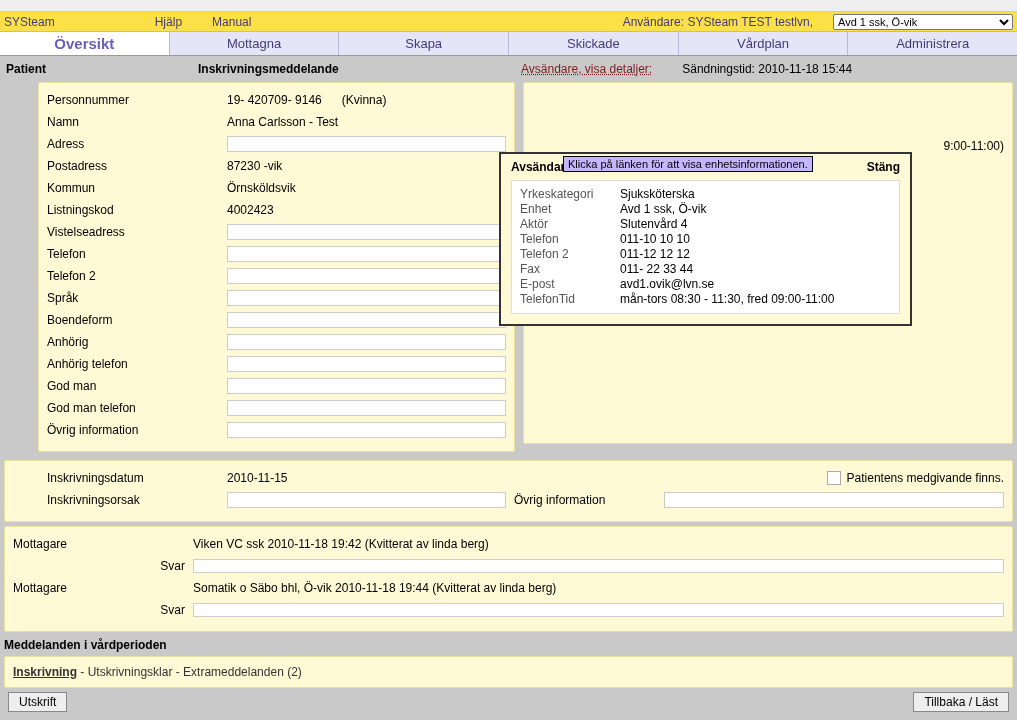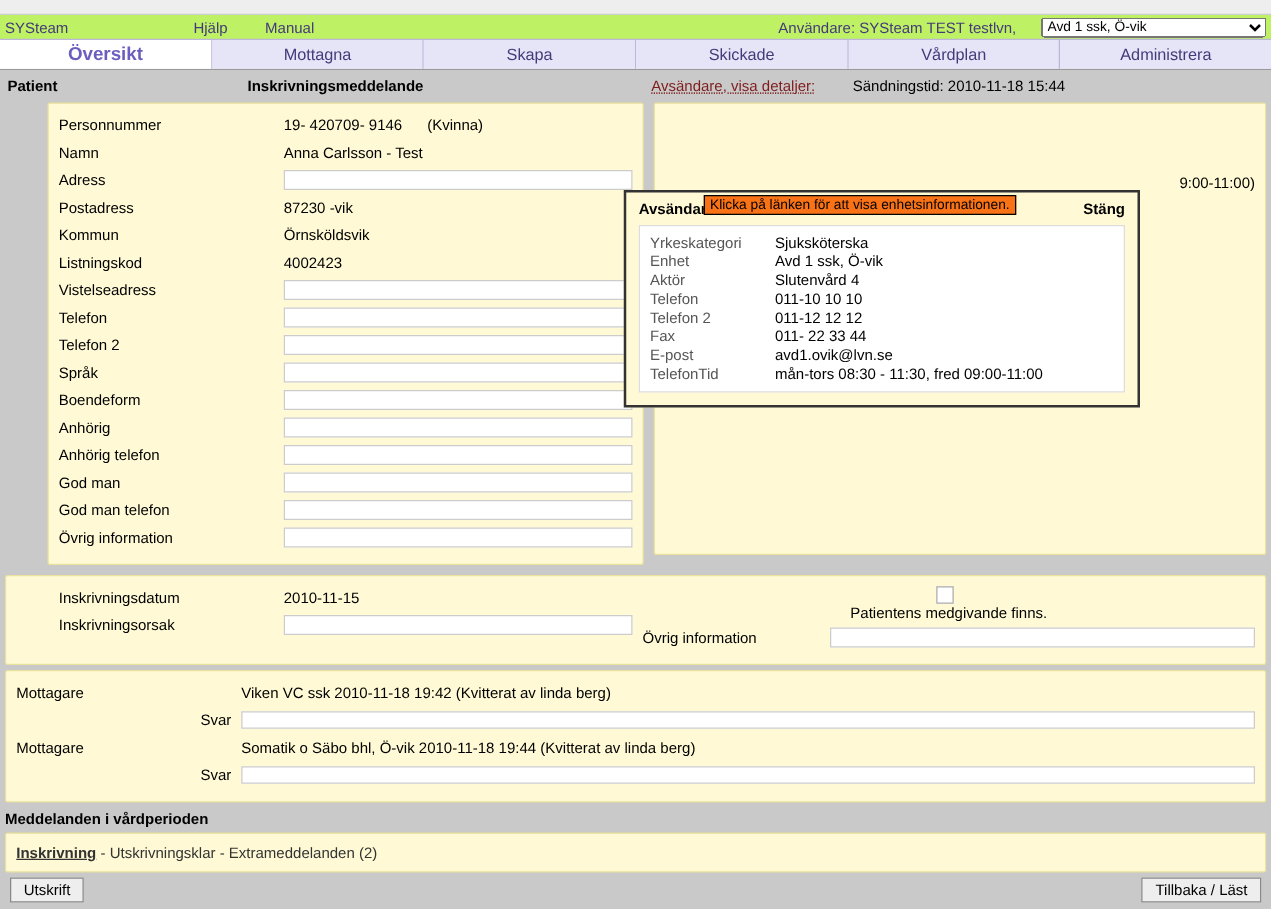--- a/index.html
+++ b/index.html
@@ -1,18 +1,18 @@
 <!DOCTYPE html>
 <html><head>
 <meta charset="utf-8">
 <style>
   * { box-sizing: border-box; }
   body { margin: 0; font-family: Arial, sans-serif; font-size: 12px; background: #fff; color: #000; width: 1017px; }
   .chrome { background: #eee; height: 12px; border-bottom: 1px solid #ccc; }
-  .topbar { height: 20px; background: #bef264; display: flex; align-items: center; padding: 0 4px; border-bottom: 1px solid #bcb6d9; }
+  .topbar { height: 20px; background: #fde047; display: flex; align-items: center; padding: 0 4px; border-bottom: 1px solid #bcb6d9; }
   .topbar .brand { color: #443a7a; padding-right: 100px; }
   .topbar .help { color: #443a7a; padding-right: 30px; }
   .topbar .manual { color: #443a7a; }
   .topbar .spacer { flex: 1; }
   .topbar .user { color: #443a7a; padding-right: 20px; }
   .topbar select { font-size: 11px; width: 180px; }
   .tabs { display: flex; height: 24px; border-bottom: 1px solid #999; }
   .tab { flex: 1; text-align: center; line-height: 24px; background: #e6e4f7; color: #443a7a; border-right: 1px solid #bcb6d9; font-size: 13px; cursor: pointer; }
   .tab:last-child { border-right: none; }
   .tab.active { background: #fff; font-weight: bold; color: #6a5fbf; font-size: 15px; }
@@ -28,21 +28,21 @@
   .col.narrow { flex: 0 0 490px; }
   .field { display: flex; align-items: center; margin-bottom: 4px; min-height: 18px; }
   .label { width: 180px; color: #000; }
   .label2 { width: 150px; color: #000; }
   .value { flex: 1; color: #000; }
   .inputlike { flex: 1; background: #fff; border: 1px solid #ccc; height: 16px; padding: 1px 4px; color: #333; font-size: 12px; }
   .inputlike.small { height: 14px; }
   .popup { position: absolute; top: 96px; left: 499px; width: 413px; border: 2px solid #333; background: #fffad5; z-index: 10; padding: 6px 10px 10px 10px; }
   .popup-inner { background: #fff; border: 1px solid #ddd; padding: 6px 8px; margin-top: 4px; }
   .popup-head { display: flex; justify-content: space-between; font-weight: bold; font-size: 12px; color: #000; padding-bottom: 2px; }
-  .tooltip { position: absolute; top: 100px; left: 563px; background: #f97316; border: 1px solid #000; padding: 1px 4px; font-size: 11px; z-index: 20; white-space: nowrap; }
+  .tooltip { position: absolute; top: 100px; left: 563px; background: #c4b5fd; border: 1px solid #000; padding: 1px 4px; font-size: 11px; z-index: 20; white-space: nowrap; }
   .kv { display: flex; margin-bottom: 1px; }
   .kv .k { width: 100px; color: #555; }
   .kv .v { flex: 1; color: #000; }
   .kv.bold .v { font-weight: normal; }
   .chk { display: inline-block; width: 14px; height: 14px; background: #fff; border: 1px solid #aaa; vertical-align: middle; margin-right: 6px; }
   .bottom { display: flex; justify-content: space-between; padding: 4px; }
   .btn { background: #eee; border: 1px solid #888; padding: 2px 10px; font-size: 12px; cursor: pointer; }
   .msgline { color: #333; }
   .msgline a { color: #333; text-decoration: underline; font-weight: bold; }
   .svar-label { width: 180px; text-align: right; padding-right: 8px; color: #000; }
@@ -228,21 +228,21 @@
         <div class="field">
             <div class="label">Inskrivningsdatum</div>
             <div class="value">2010-11-15</div>
           </div>
         <div class="field">
             <div class="label">Inskrivningsorsak</div>
             <div class="inputlike"></div>
           </div>
       </div>
       <div class="col narrow">
-        <div class="field" style="justify-content:flex-end;flex-direction:column;">
+        <div class="field" style="justify-content:flex-end;">
           <span class="chk"></span>
           <span>Patientens medgivande finns.</span>
         </div>
         <div class="field">
             <div class="label2">Övrig information</div>
             <div class="inputlike"></div>
           </div>
       </div>
     </div>
   </div>

